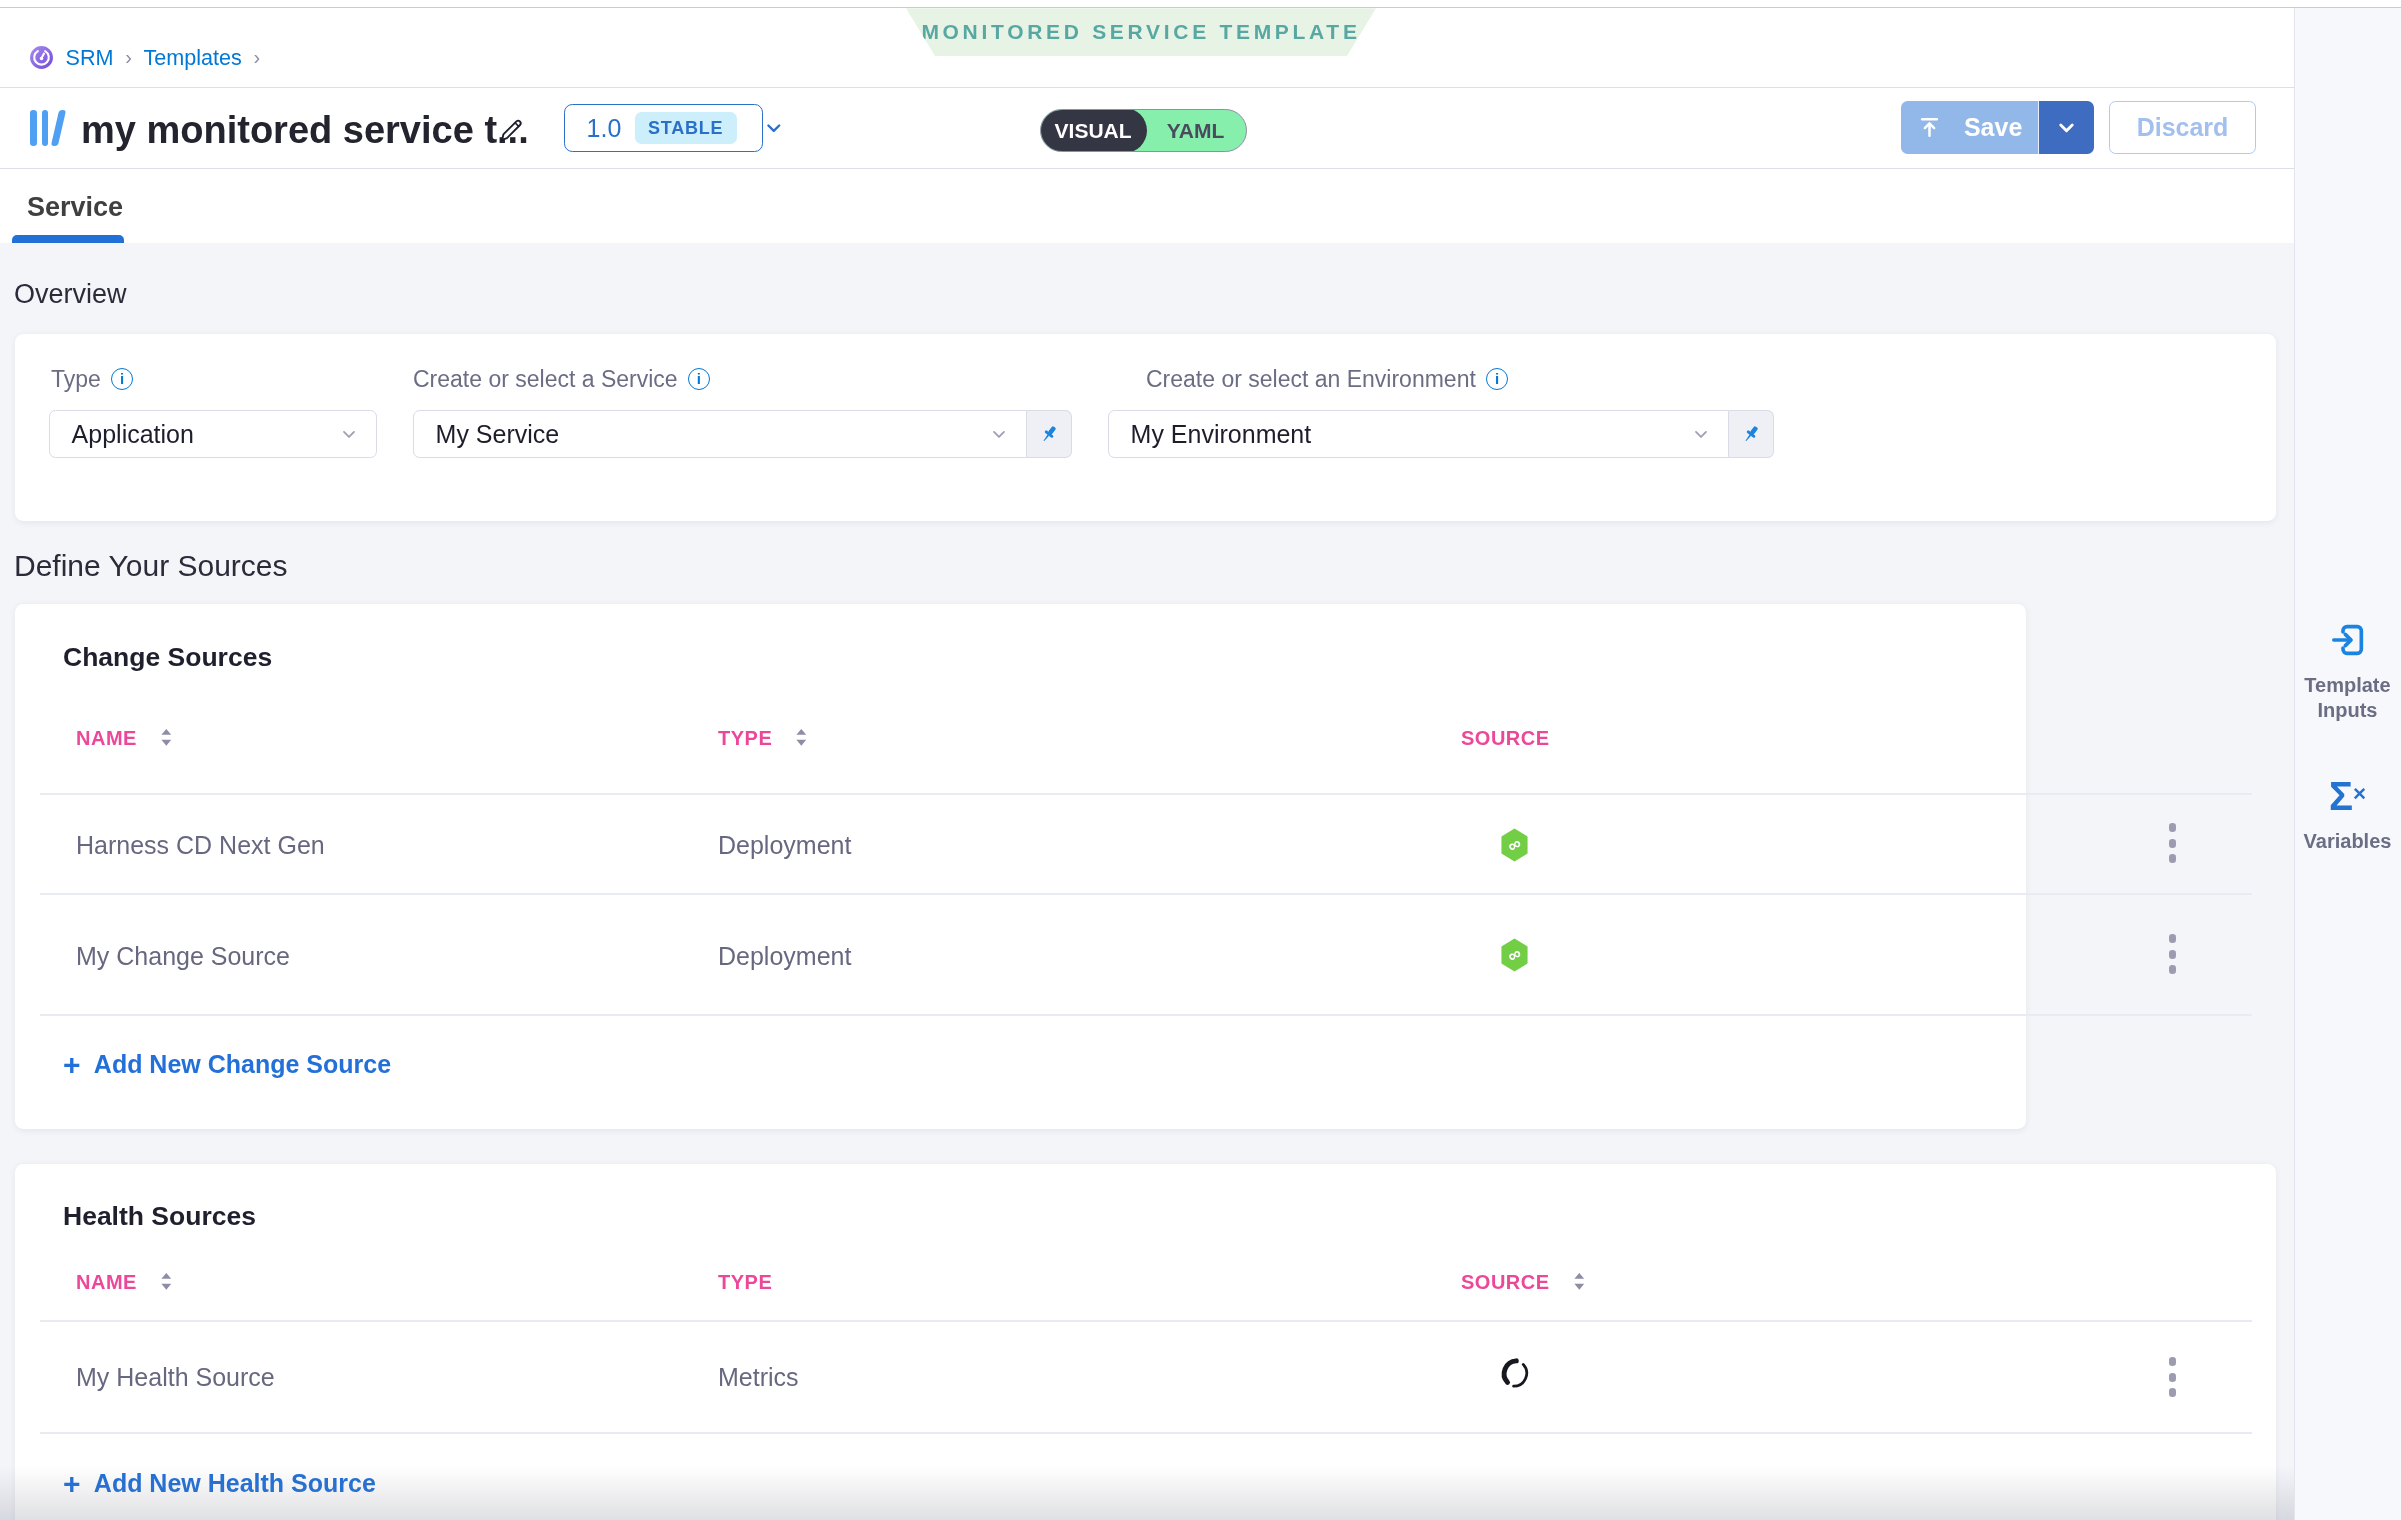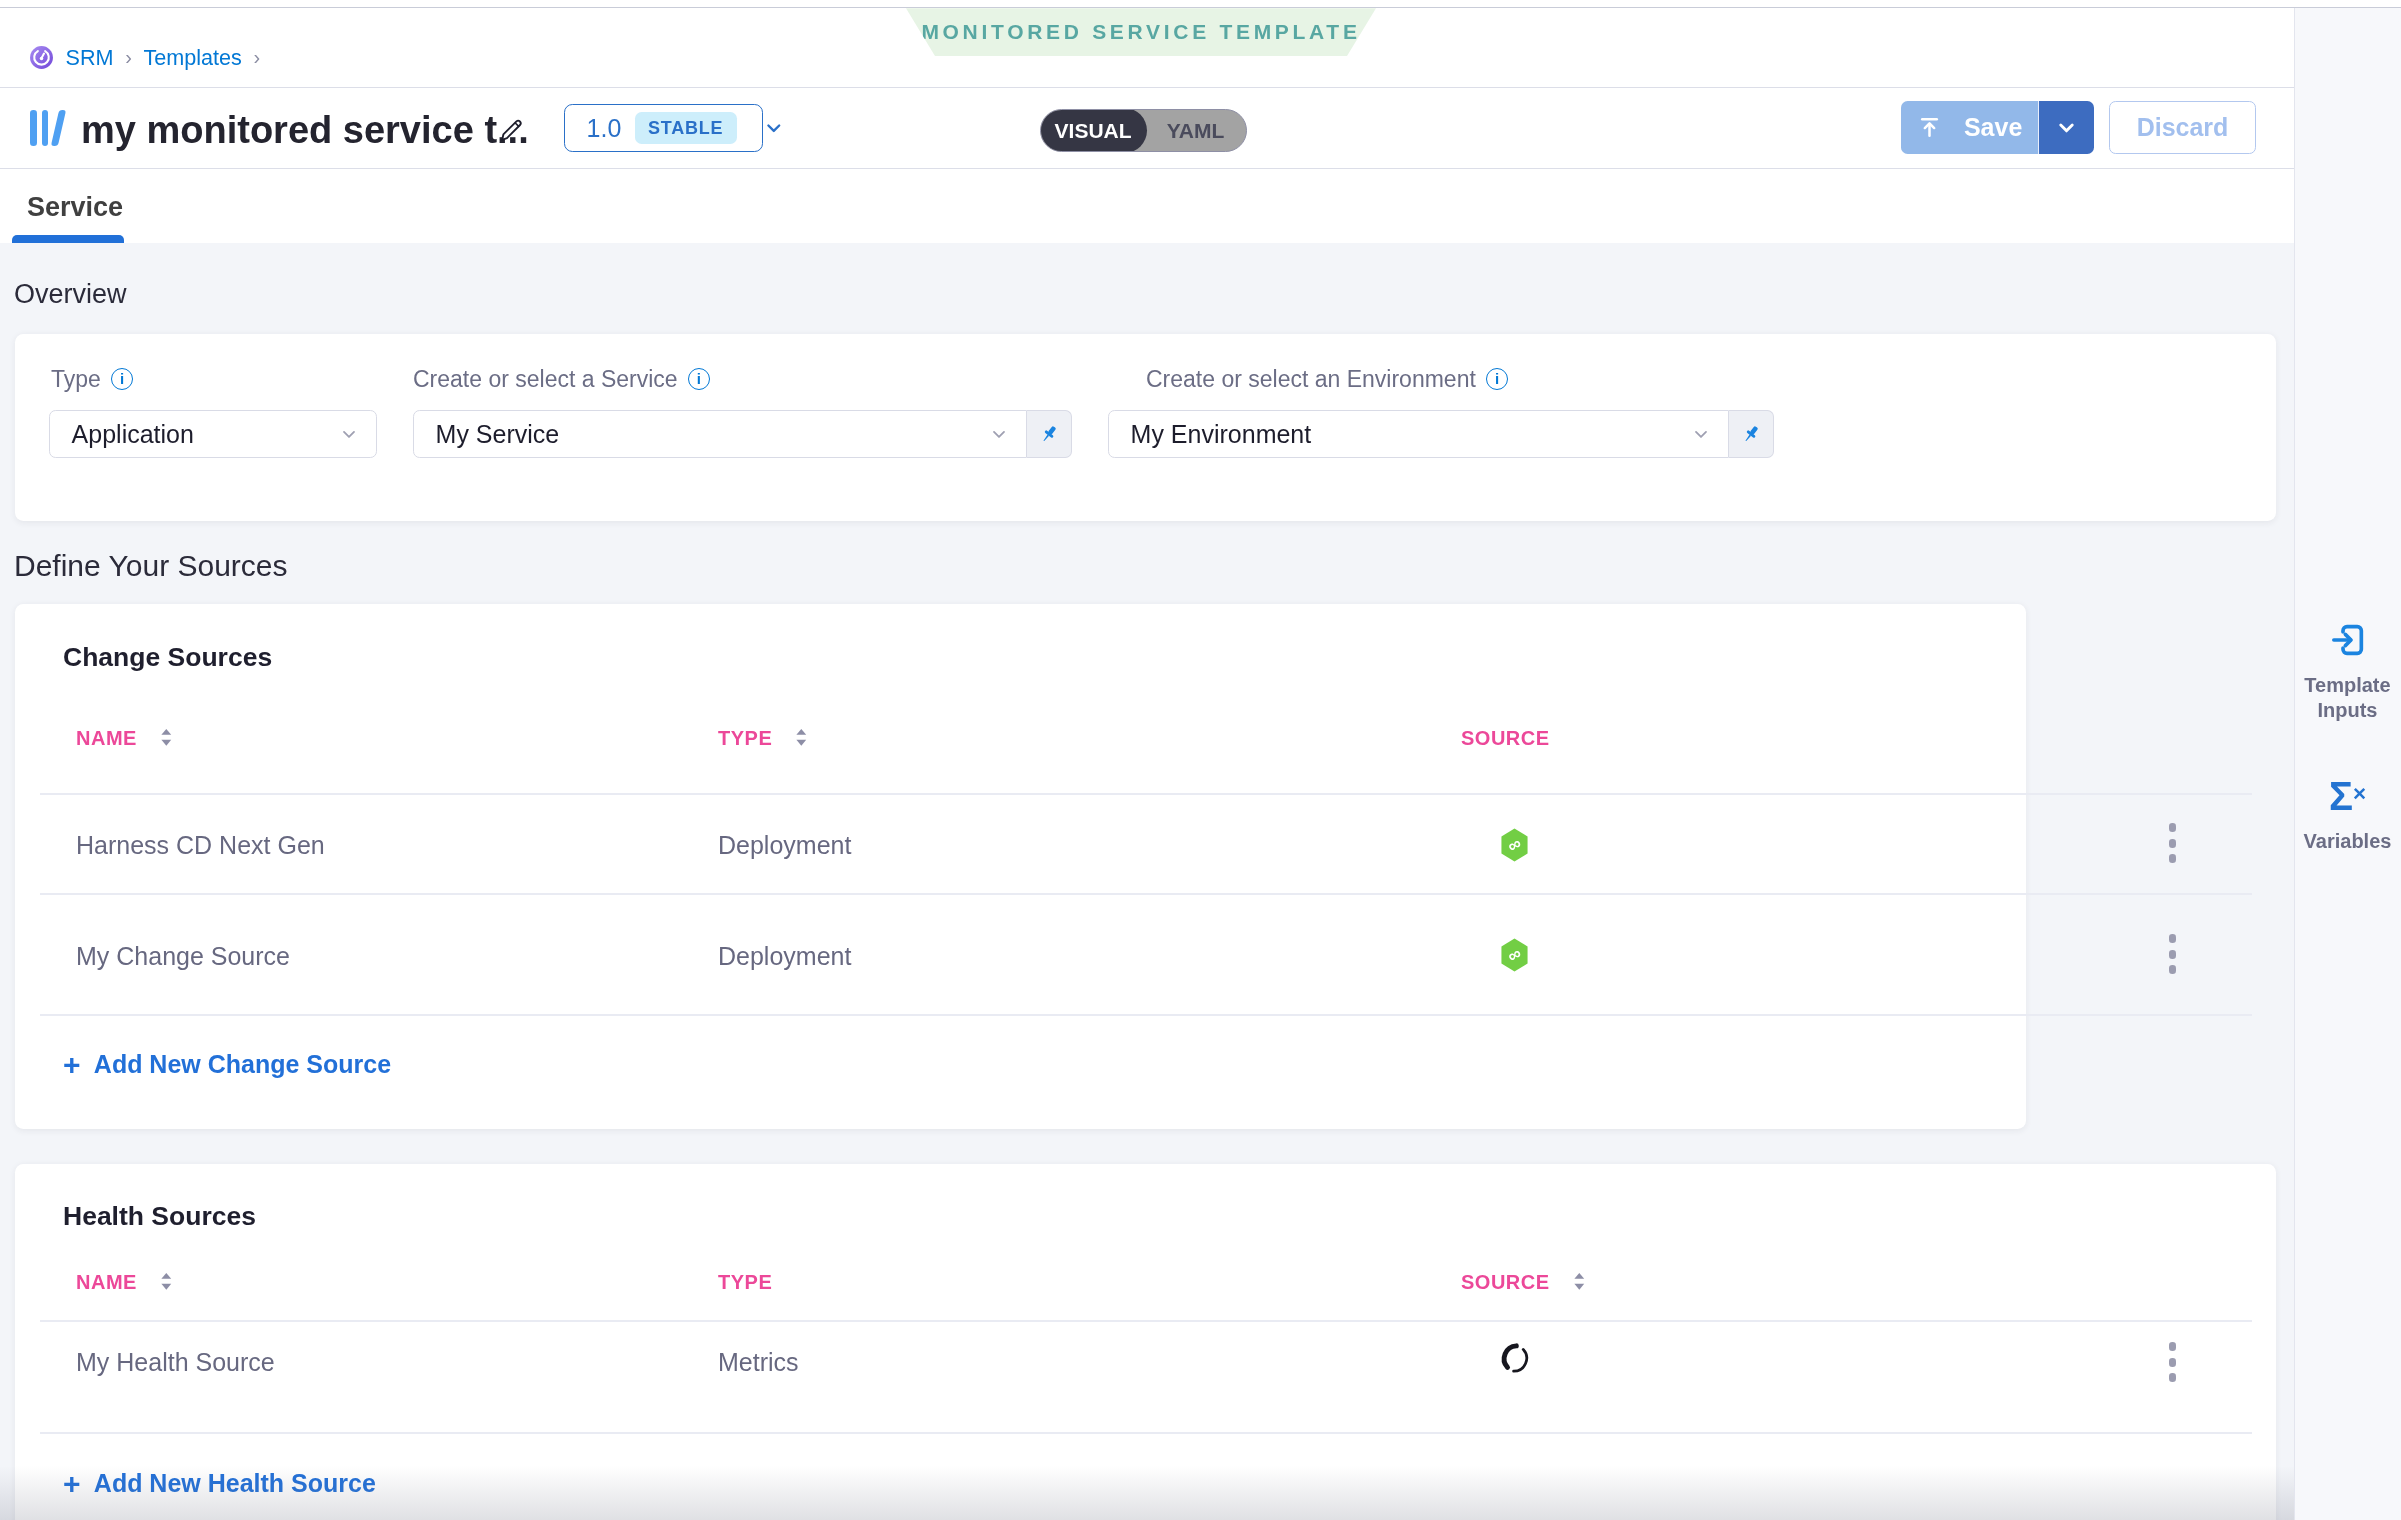--- a/index.html
+++ b/index.html
@@ -33,21 +33,21 @@
 
   .edit-btn { left:496px; top:114px; width:31.5px; height:31.5px; display:flex; align-items:center; justify-content:center; cursor:pointer; background:none; border:none; }
 
   .version-box { left:564px; top:104px; width:199px; height:48px; border:1.7px solid #2a70c8; border-radius:8.3px;
     background:#fff; display:flex; align-items:center; padding:0 15px 0 21.6px; gap:13.3px; cursor:pointer; }
   .version-num { color:#2a70c8; font-size:25px; }
   .stable-chip { background:#cdeefb; color:#2a70c8; font-size:18px; font-weight:700; letter-spacing:0.8px;
     border-radius:6.6px; padding:5.8px 13.3px; }
 
   .view-toggle { left:1040px; top:109px; width:207px; height:43px; border:1.7px solid #8e8fa5; border-radius:23px;
-    background:#a3a3a3; display:flex; overflow:hidden; }
+    background:#86efac; display:flex; overflow:hidden; }
   .seg { flex:1; display:flex; align-items:center; justify-content:center; font-size:21px; font-weight:700; cursor:pointer; }
   .seg-visual { background:#353644; color:#fff; border-radius:23px; margin:-1.7px; padding:0 3.3px; z-index:2; }
   .seg-yaml { color:#4a4b5c; }
 
   .save-split { left:1901px; top:101px; width:193px; height:53px; border-radius:6.6px; overflow:hidden; display:flex; }
   .save-main { width:138px; background:#92b8e9; color:#fff; font-size:25px; font-weight:700; border:none;
     display:flex; align-items:center; justify-content:center; gap:22px; cursor:pointer; }
   .save-caret { width:56px; background:#3d6cc0; border:none; border-left:1.7px solid #e8eefb; display:flex; align-items:center; justify-content:center; cursor:pointer; }
   .discard-btn { left:2109px; top:101px; width:147px; height:53px; background:#fff; border:1.7px solid #b3c8ef; border-radius:6.6px;
     color:#a2bfee; font-size:25px; font-weight:700; cursor:pointer; }
@@ -349,21 +349,21 @@
       <span>
         <svg width="16.6" height="21.6" viewBox="0 0 16 22" fill="#8d8ea6">
             <path d="M3 8l5-6 5 6z"></path>
             <path d="M3 13l5 6 5-6z"></path>
           </svg>
       </span>
     </div>
 
     <div class="abs tdiv" style="left:25px; top:156px; width:2212px;"></div>
 
-    <div class="abs" style="left:0; top:143px; width:2261px; height:110px;">
+    <div class="abs" style="left:0; top:158px; width:2261px; height:110px;">
       <span class="abs cell-text" style="left:61px; top:41px;">My Health Source</span>
       <span class="abs cell-text" style="left:703px; top:41px;">Metrics</span>
       <span class="abs" style="left:1484px; top:35px;">
         <svg width="33" height="33" viewBox="0 0 24 24">
           <path d="M12.6 2.8a9.4 9.4 0 00-6.4 15.7" fill="none" stroke="#17171f" stroke-width="3.6" stroke-linecap="round"></path>
           <path d="M10.6 21.2a9.4 9.4 0 007-15.8" fill="none" stroke="#17171f" stroke-width="2" stroke-linecap="round"></path>
         </svg>
       </span>
       <button class="kebab abs" style="left:2154px; top:35px;">
           <i></i>

